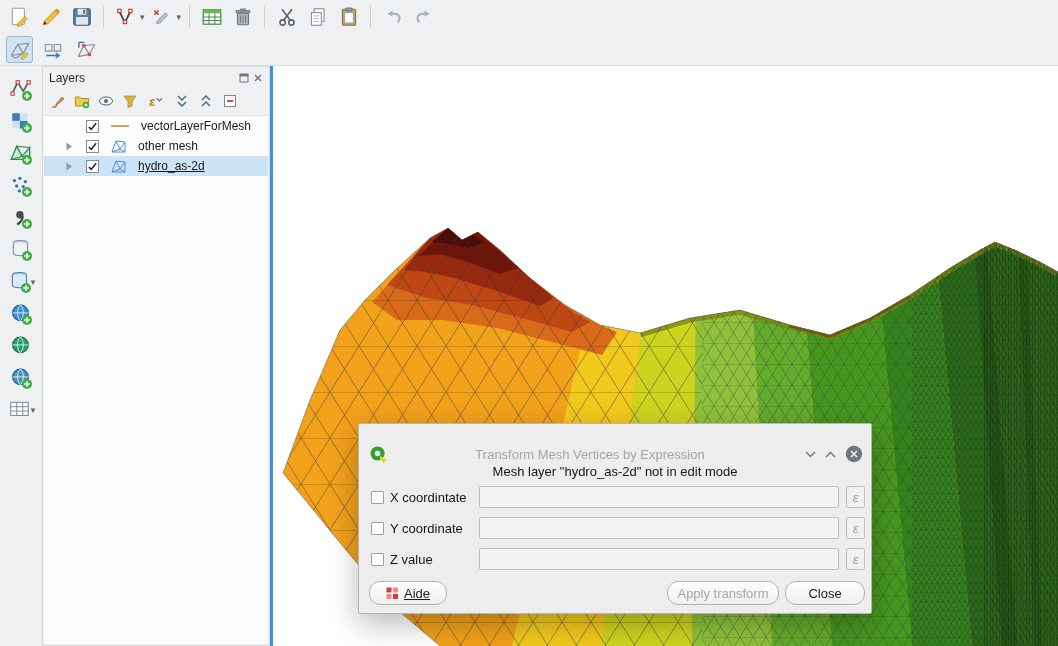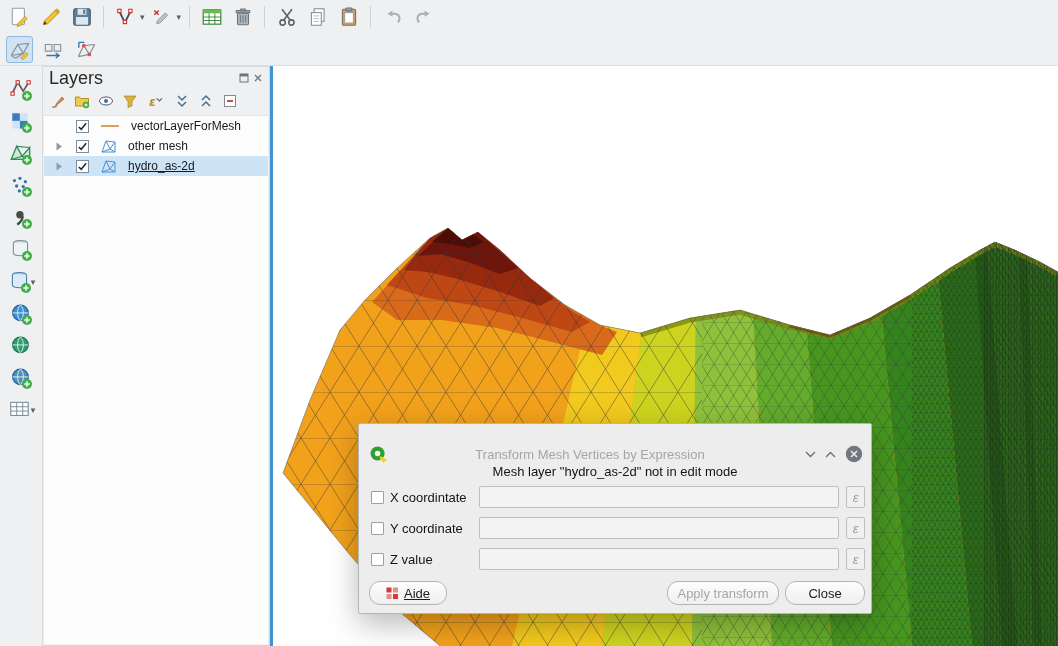--- a/index.html
+++ b/index.html
@@ -11,25 +11,25 @@
   .row2{position:absolute;left:0;top:34px;width:100%;height:32px;display:flex;align-items:center;gap:6px;padding-left:6px;background:#eff0f1;border-bottom:1px solid #dcdee0}
   .tbi{width:27px;height:27px;border-radius:3px;display:flex;align-items:center;justify-content:center;flex:0 0 auto}
   .tbi.pressed{background:#cfe3f5;border:1px solid #8fb8da}
   .dd{font-size:9px;color:#5a6167;margin-left:-3px;align-self:center}
   .sep{width:1px;height:22px;background:#cfd2d5;margin:0 4px;flex:0 0 auto}
   
   .left-tb{position:absolute;left:0;top:66px;width:42px;bottom:0;display:flex;flex-direction:column;align-items:center;gap:5px;padding-top:10px;background:#eff0f1}
   .lti{display:flex;align-items:center}
   
   .panel{position:absolute;left:42px;top:66px;width:228px;bottom:0;background:#eff0f1;border:1px solid #d7d9db}
-  .panel-header{height:22px;display:flex;align-items:center;padding:0 6px;font-size:18px;color:#2a2a2a}
+  .panel-header{height:22px;display:flex;align-items:center;padding:0 6px;font-size:12px;color:#2a2a2a}
   .ph-btns{margin-left:auto;display:flex;gap:4px;align-items:center}
   .panel-tools{height:24px;display:flex;align-items:center;gap:8px;padding:0 7px}
   .layer-list{position:absolute;left:1px;right:1px;top:48px;bottom:1px;background:#fdfdfd;border-top:1px solid #e2e4e6}
-  .lrow{height:20px;display:flex;align-items:center;gap:12px;padding-left:10px;font-size:12px}
+  .lrow{height:20px;display:flex;align-items:center;gap:12px;padding-left:20px;font-size:12px}
   .lrow.sel{background:#cde4f7}
   .exp{width:10px;display:flex;justify-content:center}
   .cbx{width:13px;height:13px;border:1px solid #7f8c99;background:#fff;display:flex;align-items:center;justify-content:center;flex:0 0 auto}
   .sym-line{width:18px;height:2px;flex:0 0 auto}
   .lbl.current{text-decoration:underline}
   .splitter{position:absolute;left:270px;top:66px;width:3px;bottom:0;background:#3f94d6}
   
   .canvas{position:absolute;left:273px;top:66px;right:0;bottom:0;background:#ffffff;overflow:hidden}
   .terrain{position:absolute;left:-1px;top:4px}
   

